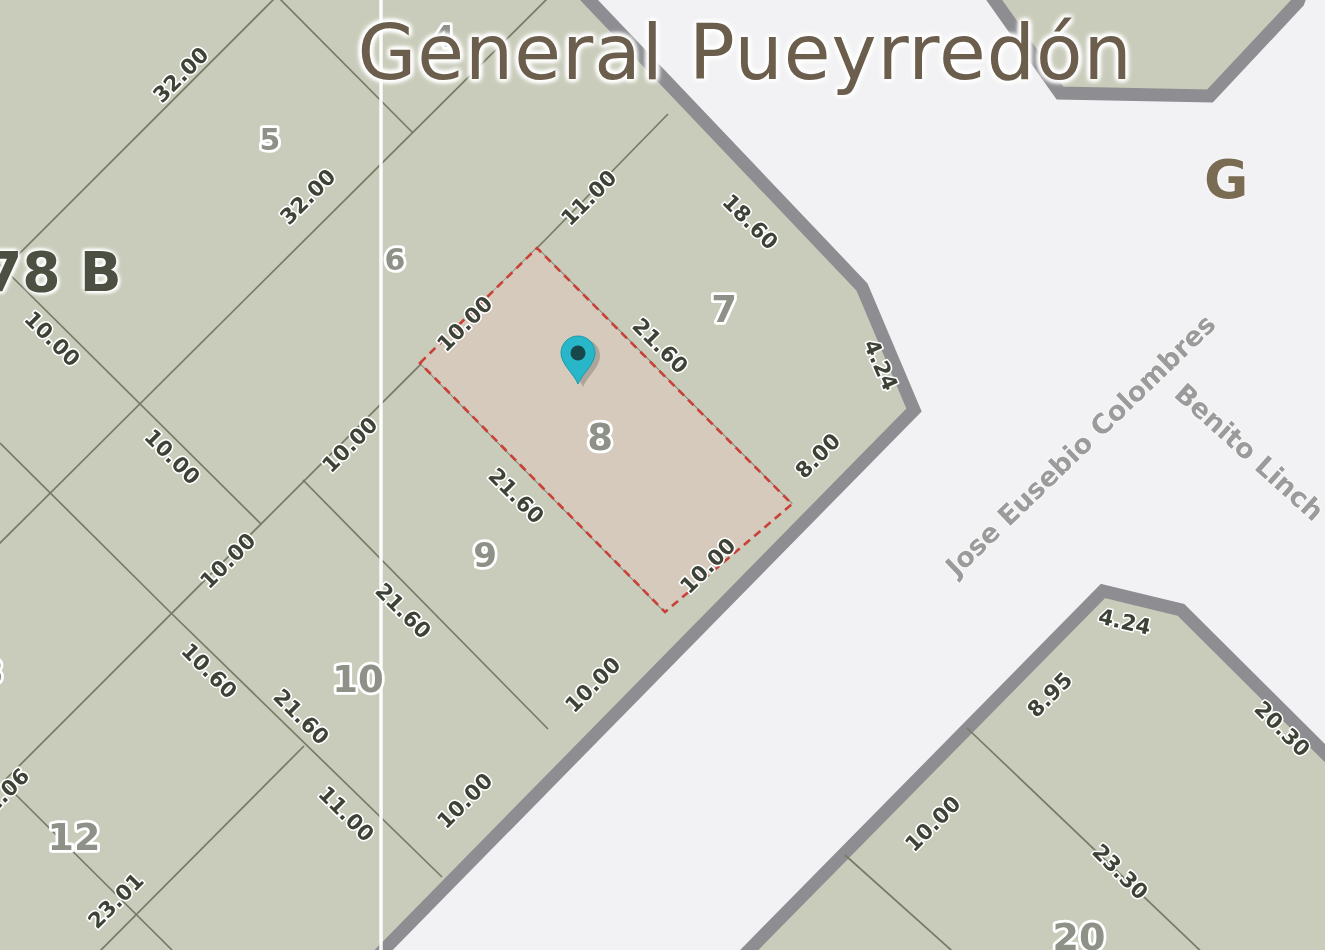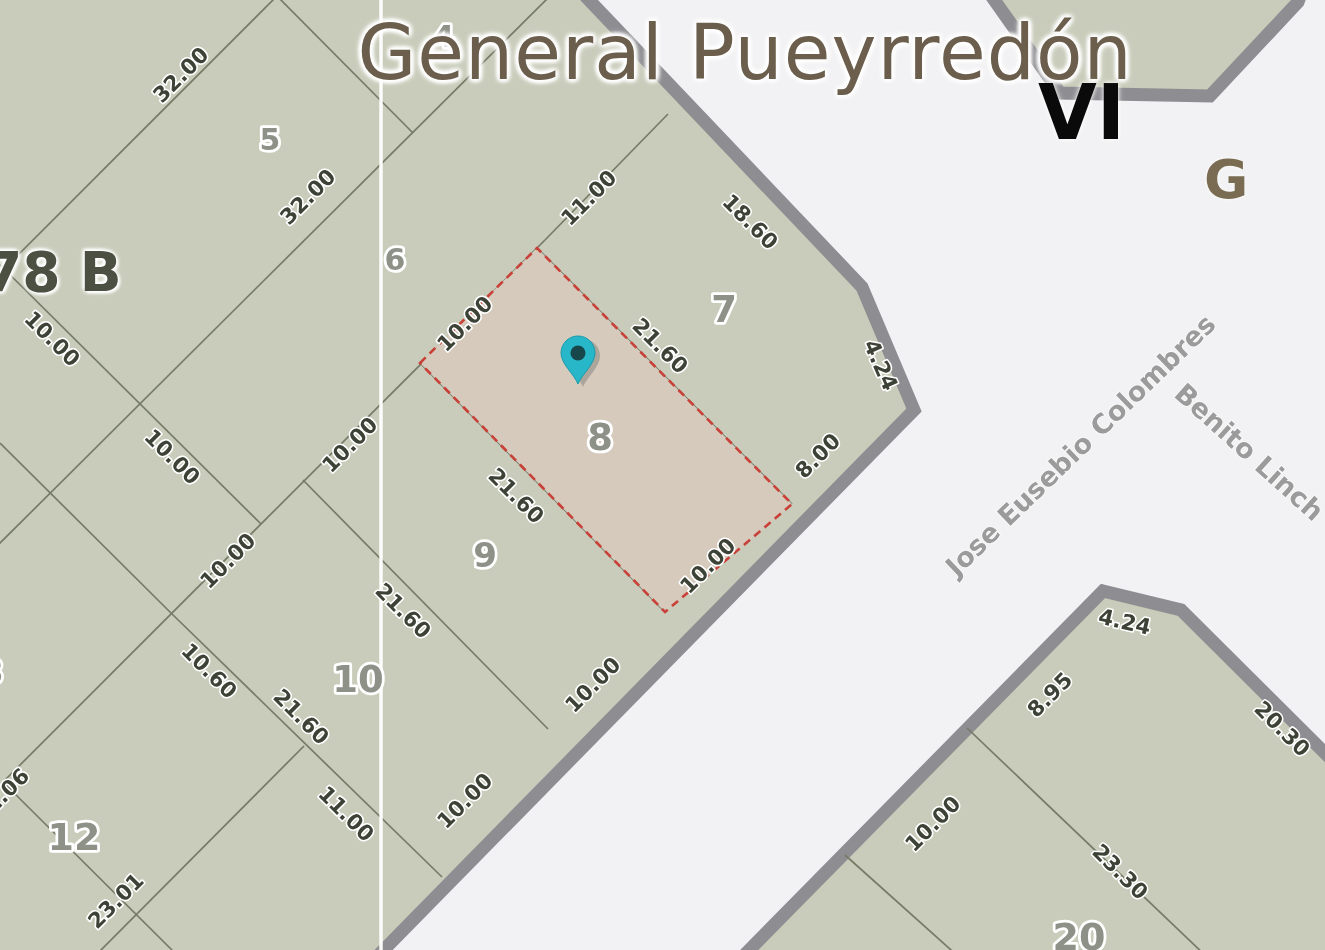--- a/index.html
+++ b/index.html
@@ -107,16 +107,15 @@
       <text class="parcel-label" x="-8" y="684" font-size="34">3</text>
       <text class="street-label" transform="translate(1087,452) rotate(-44)">Jose Eusebio Colombres</text>
       <text class="street-label" transform="translate(1243,459) rotate(42)">Benito Linch</text>
       <g transform="translate(578,384)">
         <path d="M0,0 C-4,-10 -17,-20 -17,-31 A17,17 0 1 1 17,-31 C17,-20 4,-10 0,0 Z" transform="translate(5,3)" fill="rgba(110,110,110,0.40)"></path>
         <path d="M0,0 C-4,-10 -17,-20 -17,-31 A17,17 0 1 1 17,-31 C17,-20 4,-10 0,0 Z" fill="#28b7c9" stroke="#1b9aab" stroke-width="1"></path>
         <circle cx="0" cy="-31" r="7.5" fill="#17474b"></circle>
       </g>
     </svg>
   <div class="overlay" id="title" style="color: rgb(107, 94, 76);">General Pueyrredón</div>
-  <div class="overlay" id="region-code">VI</div>
   <div class="overlay" id="zone-letter" style="color: rgb(122, 108, 82);">G</div>
   <div class="overlay" id="section-label" style="color: rgb(75, 80, 66);">78 B</div>
 </div>
 
 </body></html>

